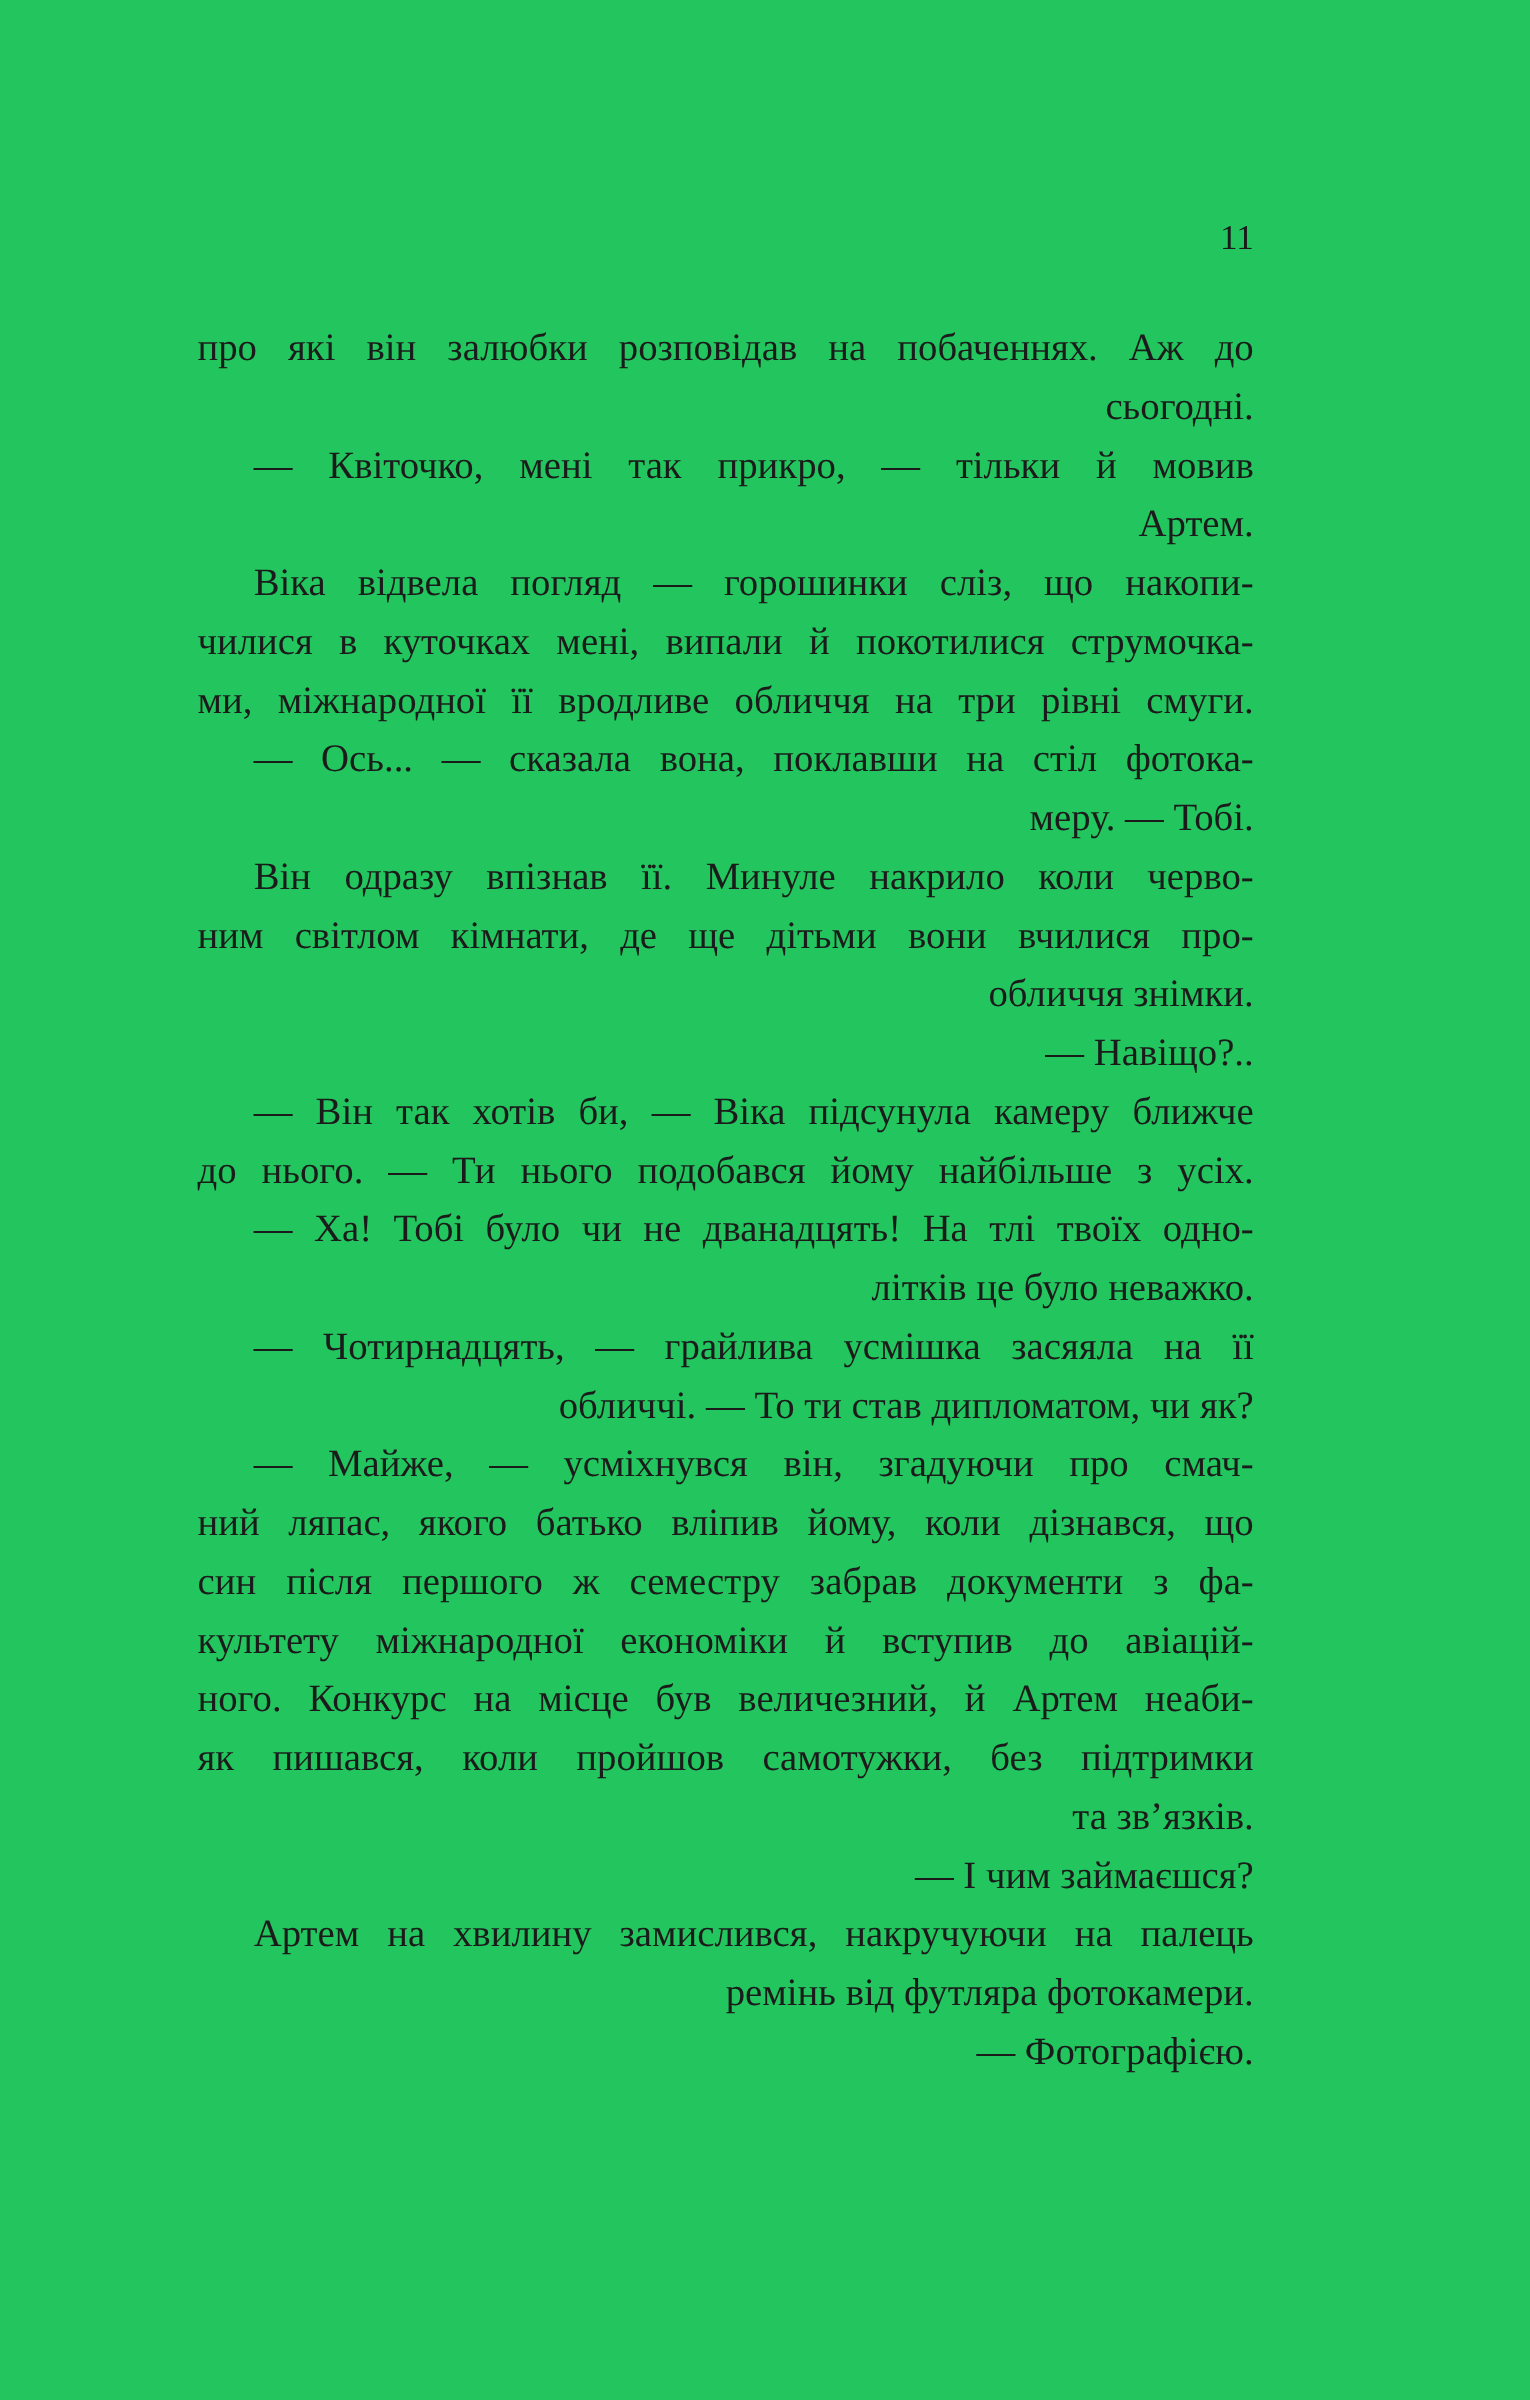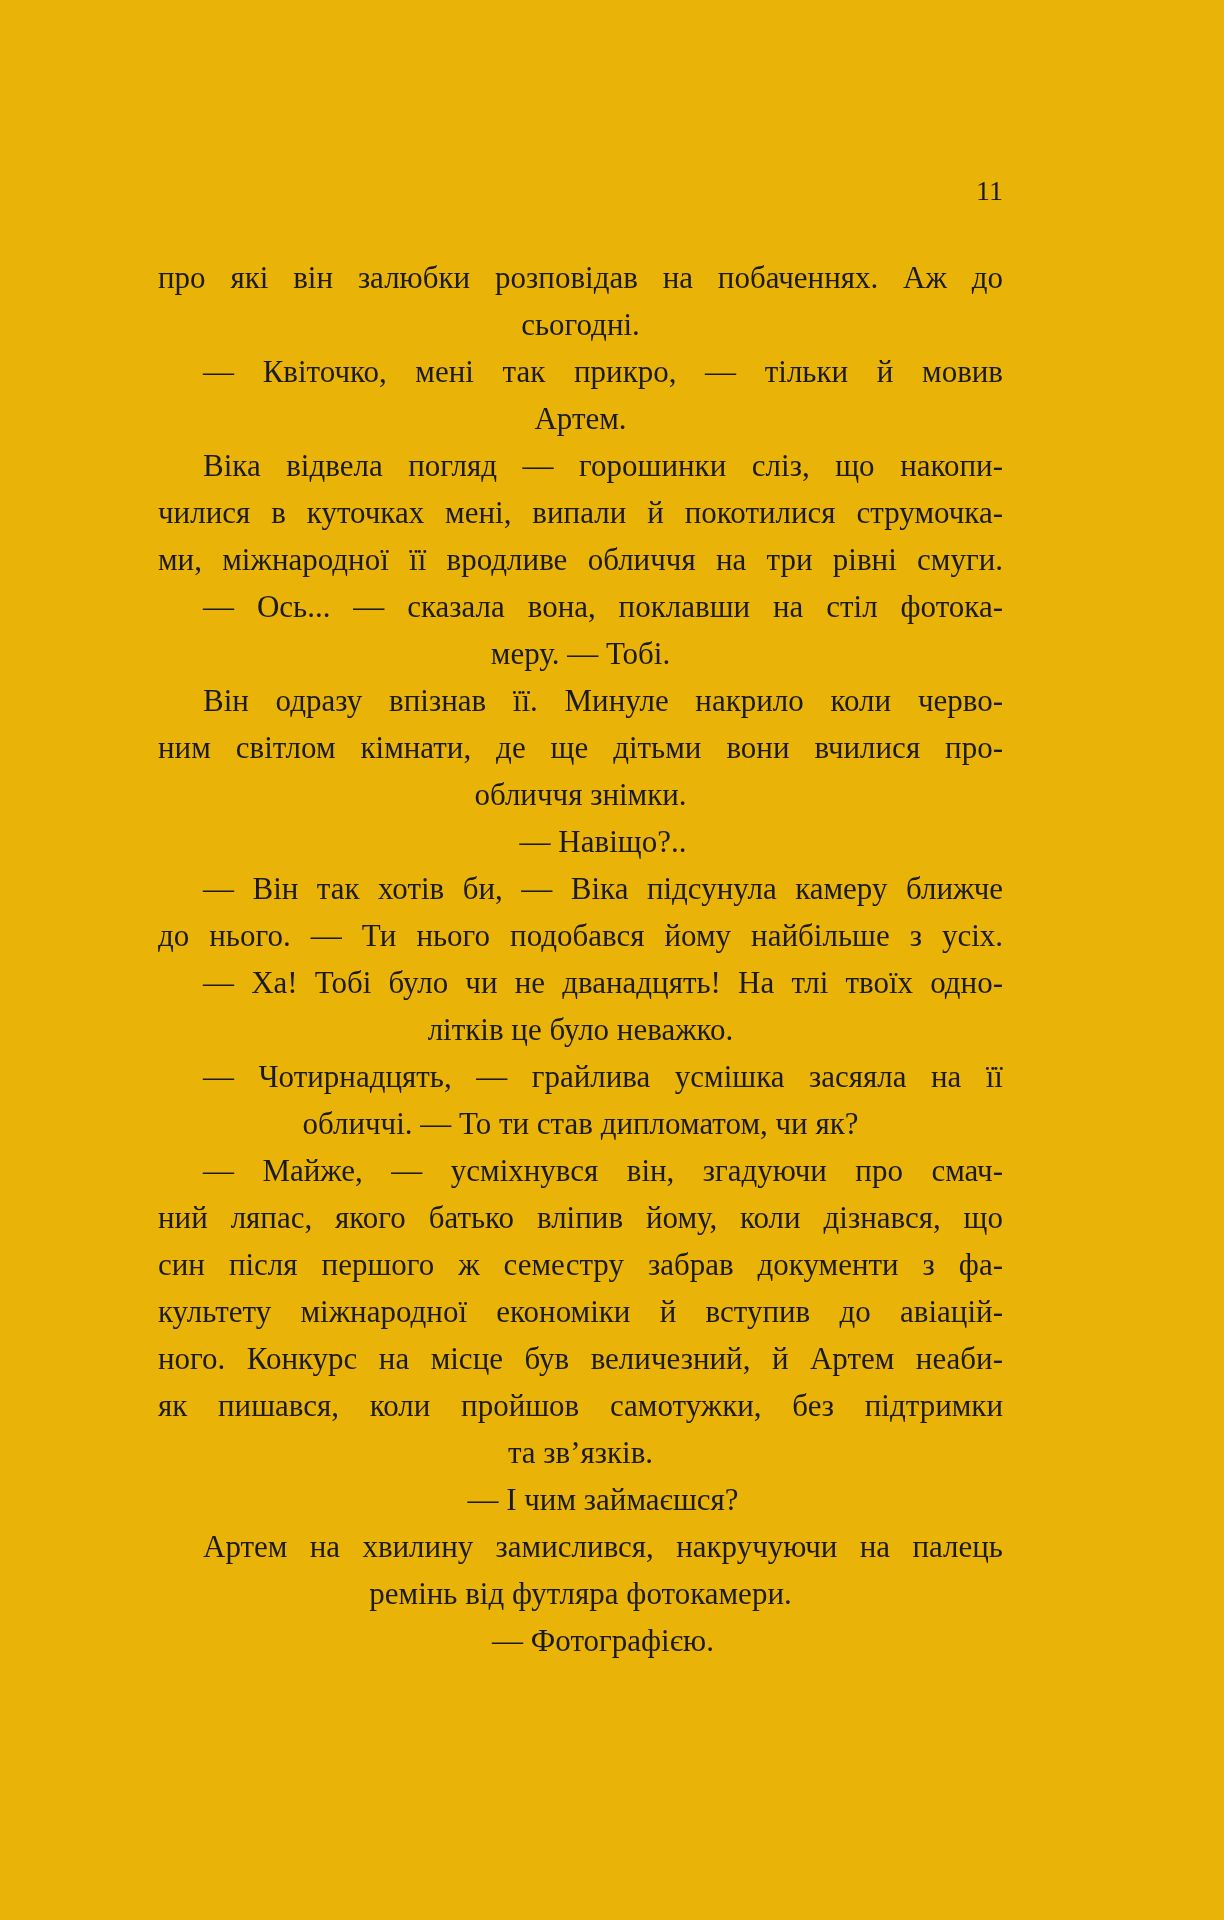--- a/index.html
+++ b/index.html
@@ -4,21 +4,21 @@
 <style>
   html, body {
     margin: 0;
     padding: 0;
     background: #ffffff;
   }
   .page {
     position: relative;
     width: 1224px;
     height: 1920px;
-    background: #eab308;
+    background: #22c55e;
     color: #1b1b1b;
     font-family: "Liberation Serif", serif;
     overflow: hidden;
   }
   .page-number {
     position: absolute;
     top: 167px;
     left: 158px;
     width: 845px;
     text-align: right;
@@ -30,21 +30,21 @@
     position: absolute;
     top: 254px;
     left: 158px;
     width: 845px;
     font-size: 31px;
     line-height: 47px;
     color: #1b1b1b;
   }
   .line {
     width: 845px;
-    text-align: center;
+    text-align: right;
     white-space: nowrap;
   }
   .line.justify {
     white-space: normal;
     text-align: justify;
     text-align-last: justify;
   }
   .line.indent {
     text-indent: 45px;
   }

